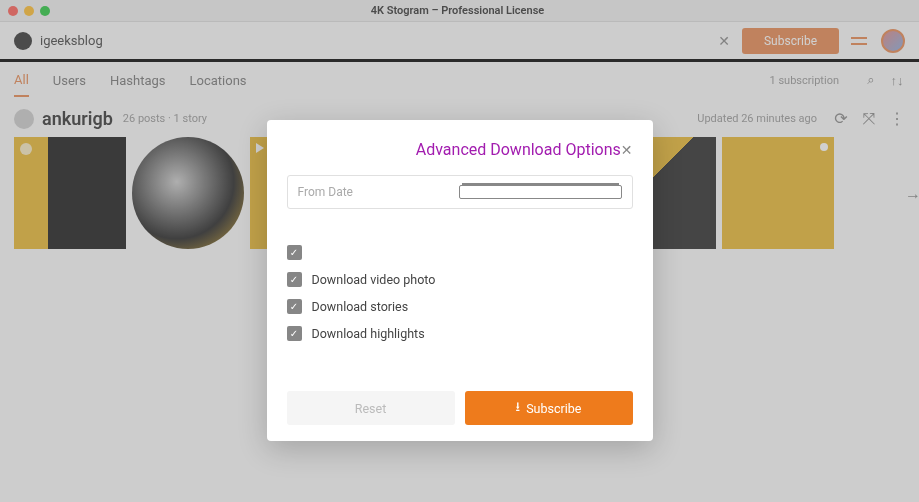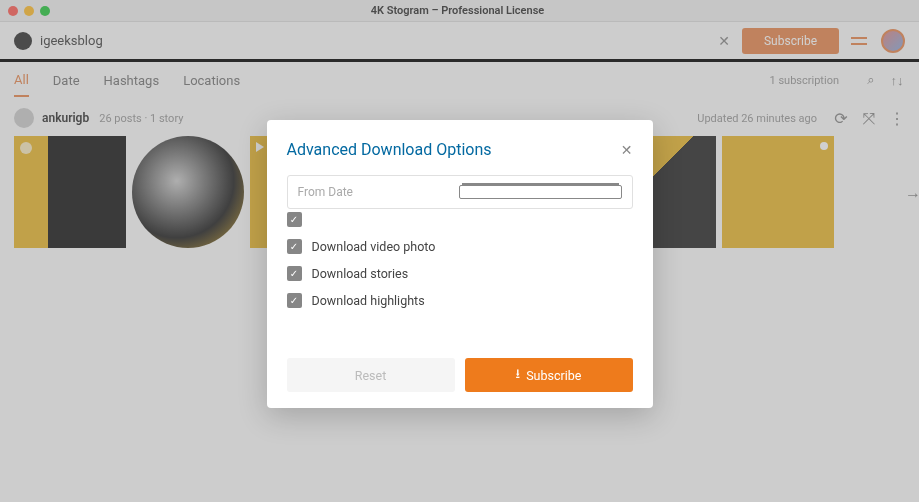--- a/index.html
+++ b/index.html
@@ -21,44 +21,44 @@
 .avatar-top { width:24px; height:24px; border-radius:50%; background:linear-gradient(135deg,#d88,#8ad); border:2px solid #e78850; }
 .tabs { height:36px; display:flex; align-items:center; padding:0 14px; background:#fafafa; font-size:13px; }
 .tab { margin-right:24px; color:#777; padding-bottom:8px; cursor:pointer;margin-top:8px; }
 .tab.active { color:#e78850; border-bottom:2px solid #e78850; }
 .tabs-spacer { flex:1; }
 .subcount { font-size:11px; color:#999; margin-right:14px; }
 .tab-ic { width:16px; height:16px; margin-left:10px; color:#888; display:flex; align-items:center; justify-content:center; }
 .content { padding:10px 14px; background:#fafafa; height:calc(100% - 98px); }
 .row-header { display:flex; align-items:center; margin-bottom:8px; }
 .row-avatar { width:20px; height:20px; border-radius:50%; background:#ccc; margin-right:8px; }
-.row-user { font-size:12px; font-weight:600; color:#333; margin-right:10px; }
+.row-user { font-size:18px; font-weight:600; color:#333; margin-right:10px; }
 .row-meta { font-size:11px; color:#999; }
 .row-spacer { flex:1; }
 .row-updated { font-size:11px; color:#999; margin-right:4px; }
 .row-ic { width:16px; height:16px; margin-left:12px; color:#888; display:flex; align-items:center; justify-content:center; }
 .thumbs { display:flex; gap:6px; position:relative; }
 .thumb { width:112px; height:112px; background:#555; position:relative; }
 .thumb.t1 { background:linear-gradient(90deg,#e8b730 0%,#e8b730 30%,#1a1a1a 30%,#1a1a1a 100%); }
 .thumb.t2 { border-radius:50%; background:radial-gradient(circle at 40% 40%,#ccc 0%,#222 60%,#d9a820 100%); }
 .thumb.t3 { background:linear-gradient(90deg,#e8b730 0%,#e8b730 35%,#1a1a1a 35%); }
 .thumb.t4 { background:linear-gradient(180deg,#3a5a6a 0%,#5a7a7a 100%); }
 .thumb.t5 { background:linear-gradient(180deg,#9a7a5a 0%,#6a4a3a 100%); }
 .thumb.t6 { background:linear-gradient(135deg,#e8b730 0%,#e8b730 40%,#2a2a2a 40%); }
 .thumb.t7 { background:#e8b730; }
 .thumb .play { position:absolute; top:6px; left:6px; width:0; height:0; border-left:8px solid #fff; border-top:5px solid transparent; border-bottom:5px solid transparent; }
 .thumb .dot { position:absolute; top:6px; right:6px; width:8px; height:8px; border-radius:50%; background:#fff; }
 .thumb .usr { position:absolute; top:6px; left:6px; width:12px; height:12px; border-radius:50%; background:rgba(255,255,255,.7); }
 .arrow { position:absolute; right:-16px; top:50%; transform:translateY(-50%); color:#888; font-size:16px; }
 .overlay { position:absolute; inset:0; background:rgba(120,120,120,.35); display:flex; align-items:flex-start; justify-content:center; padding-top:120px; }
 .modal { width:386px; background:#fff; border-radius:4px; box-shadow:0 8px 30px rgba(0,0,0,.2); padding:20px 20px 16px; }
 .modal-head { display:flex; align-items:center; margin-bottom:16px; }
-.modal-title { font-size:16px; color:#0369a1; flex:1; }
+.modal-title { font-size:16px; color:#a21caf; flex:1;text-align:right; }
 .modal-close { font-size:14px; color:#888; cursor:pointer; }
-.date-row { display:flex; gap:10px; margin-bottom:3px; }
+.date-row { display:flex; gap:10px; margin-bottom:36px; }
 .date-in { flex:1; border:1px solid #e0e0e0; border-radius:3px; height:34px; display:flex; align-items:center; padding:0 10px; font-size:12px; color:#aaa; }
 .date-in span { flex:1; }
 .cal-ic { width:14px; height:14px; border:1.5px solid #888; border-radius:2px; position:relative; }
 .cal-ic::before { content:""; position:absolute; top:-3px; left:2px; right:2px; height:2px; background:#888; }
 .chk-row { display:flex; align-items:center; margin-bottom:12px; font-size:12.5px; color:#444; }
 .chk { width:15px; height:15px; background:#868686; border-radius:2px; margin-right:10px; display:flex; align-items:center; justify-content:center; color:#fff; font-size:10px; }
 .modal-foot { display:flex; gap:10px; margin-top:50px; }
 .btn { flex:1; height:34px; border-radius:3px; display:flex; align-items:center; justify-content:center; font-size:12.5px; cursor:pointer; }
 .btn-reset { background:#f5f5f5; color:#bbb; }
 .btn-sub { background:#ee7b1c; color:#fff; }
@@ -82,21 +82,21 @@
     <span class="searchtext">igeeksblog</span>
   </div>
   <span class="clear-x">✕</span>
   <div class="subscribe-btn-top">Subscribe</div>
   <div class="settings-ic"></div>
   <div class="avatar-top"></div>
 </div>
 
 <div class="tabs">
   <div class="tab active">All</div>
-  <div class="tab">Date</div>
+  <div class="tab">Users</div>
   <div class="tab">Hashtags</div>
   <div class="tab">Locations</div>
   <div class="tabs-spacer"></div>
   <span class="subcount">1 subscription</span>
   <div class="tab-ic">⌕</div>
   <div class="tab-ic">↑↓</div>
 </div>
 
 <div class="content">
   <div class="row-header">

